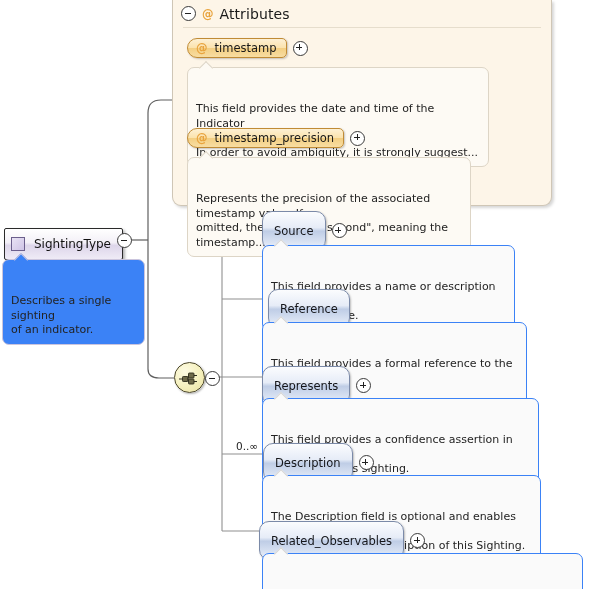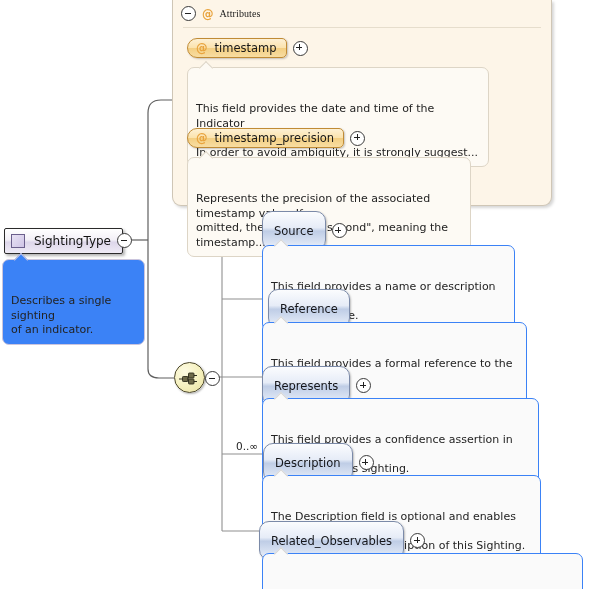--- a/index.html
+++ b/index.html
@@ -47,24 +47,23 @@
     position: absolute;
     left: 8px;
     top: 5px;
     height: 17px;
     display: flex;
     align-items: center;
     gap: 6px;
     white-space: nowrap;
   }
   .attrs-title {
-    font-size: 10px;
+    font-size: 14px;
     color: #1a1a1a;
     letter-spacing: .1px;
-    font-family: Liberation Serif, serif;
   }
   .attrs-rule {
     position: absolute;
     left: 10px;
     top: 27px;
     width: 358px;
     height: 1px;
     background: #e6ddcc;
   }
   .at-sym {
@@ -164,21 +163,21 @@
     border-top: 1px solid #d4d4d4;
   }
   .doc.onbeige .notch { border-color: #ddd5c6; }
   .doc.lav .notch { border-color: #cbc5dd; }
 
   
   .root-box {
     position: absolute;
     left: 4px;
     top: 228px;
-    height: 26px;
+    height: 32px;
     box-sizing: border-box;
     border: 1px solid #2a2a2a;
     border-radius: 2px;
     background: linear-gradient(to bottom, #ffffff 0%, #f3f0f7 45%, #ddd6ea 55%, #efebf6 100%);
     box-shadow: 2px 2px 3px rgba(0,0,0,0.3);
     display: flex;
     align-items: center;
     gap: 9px;
     padding: 0 11px 0 6px;
     white-space: nowrap;

